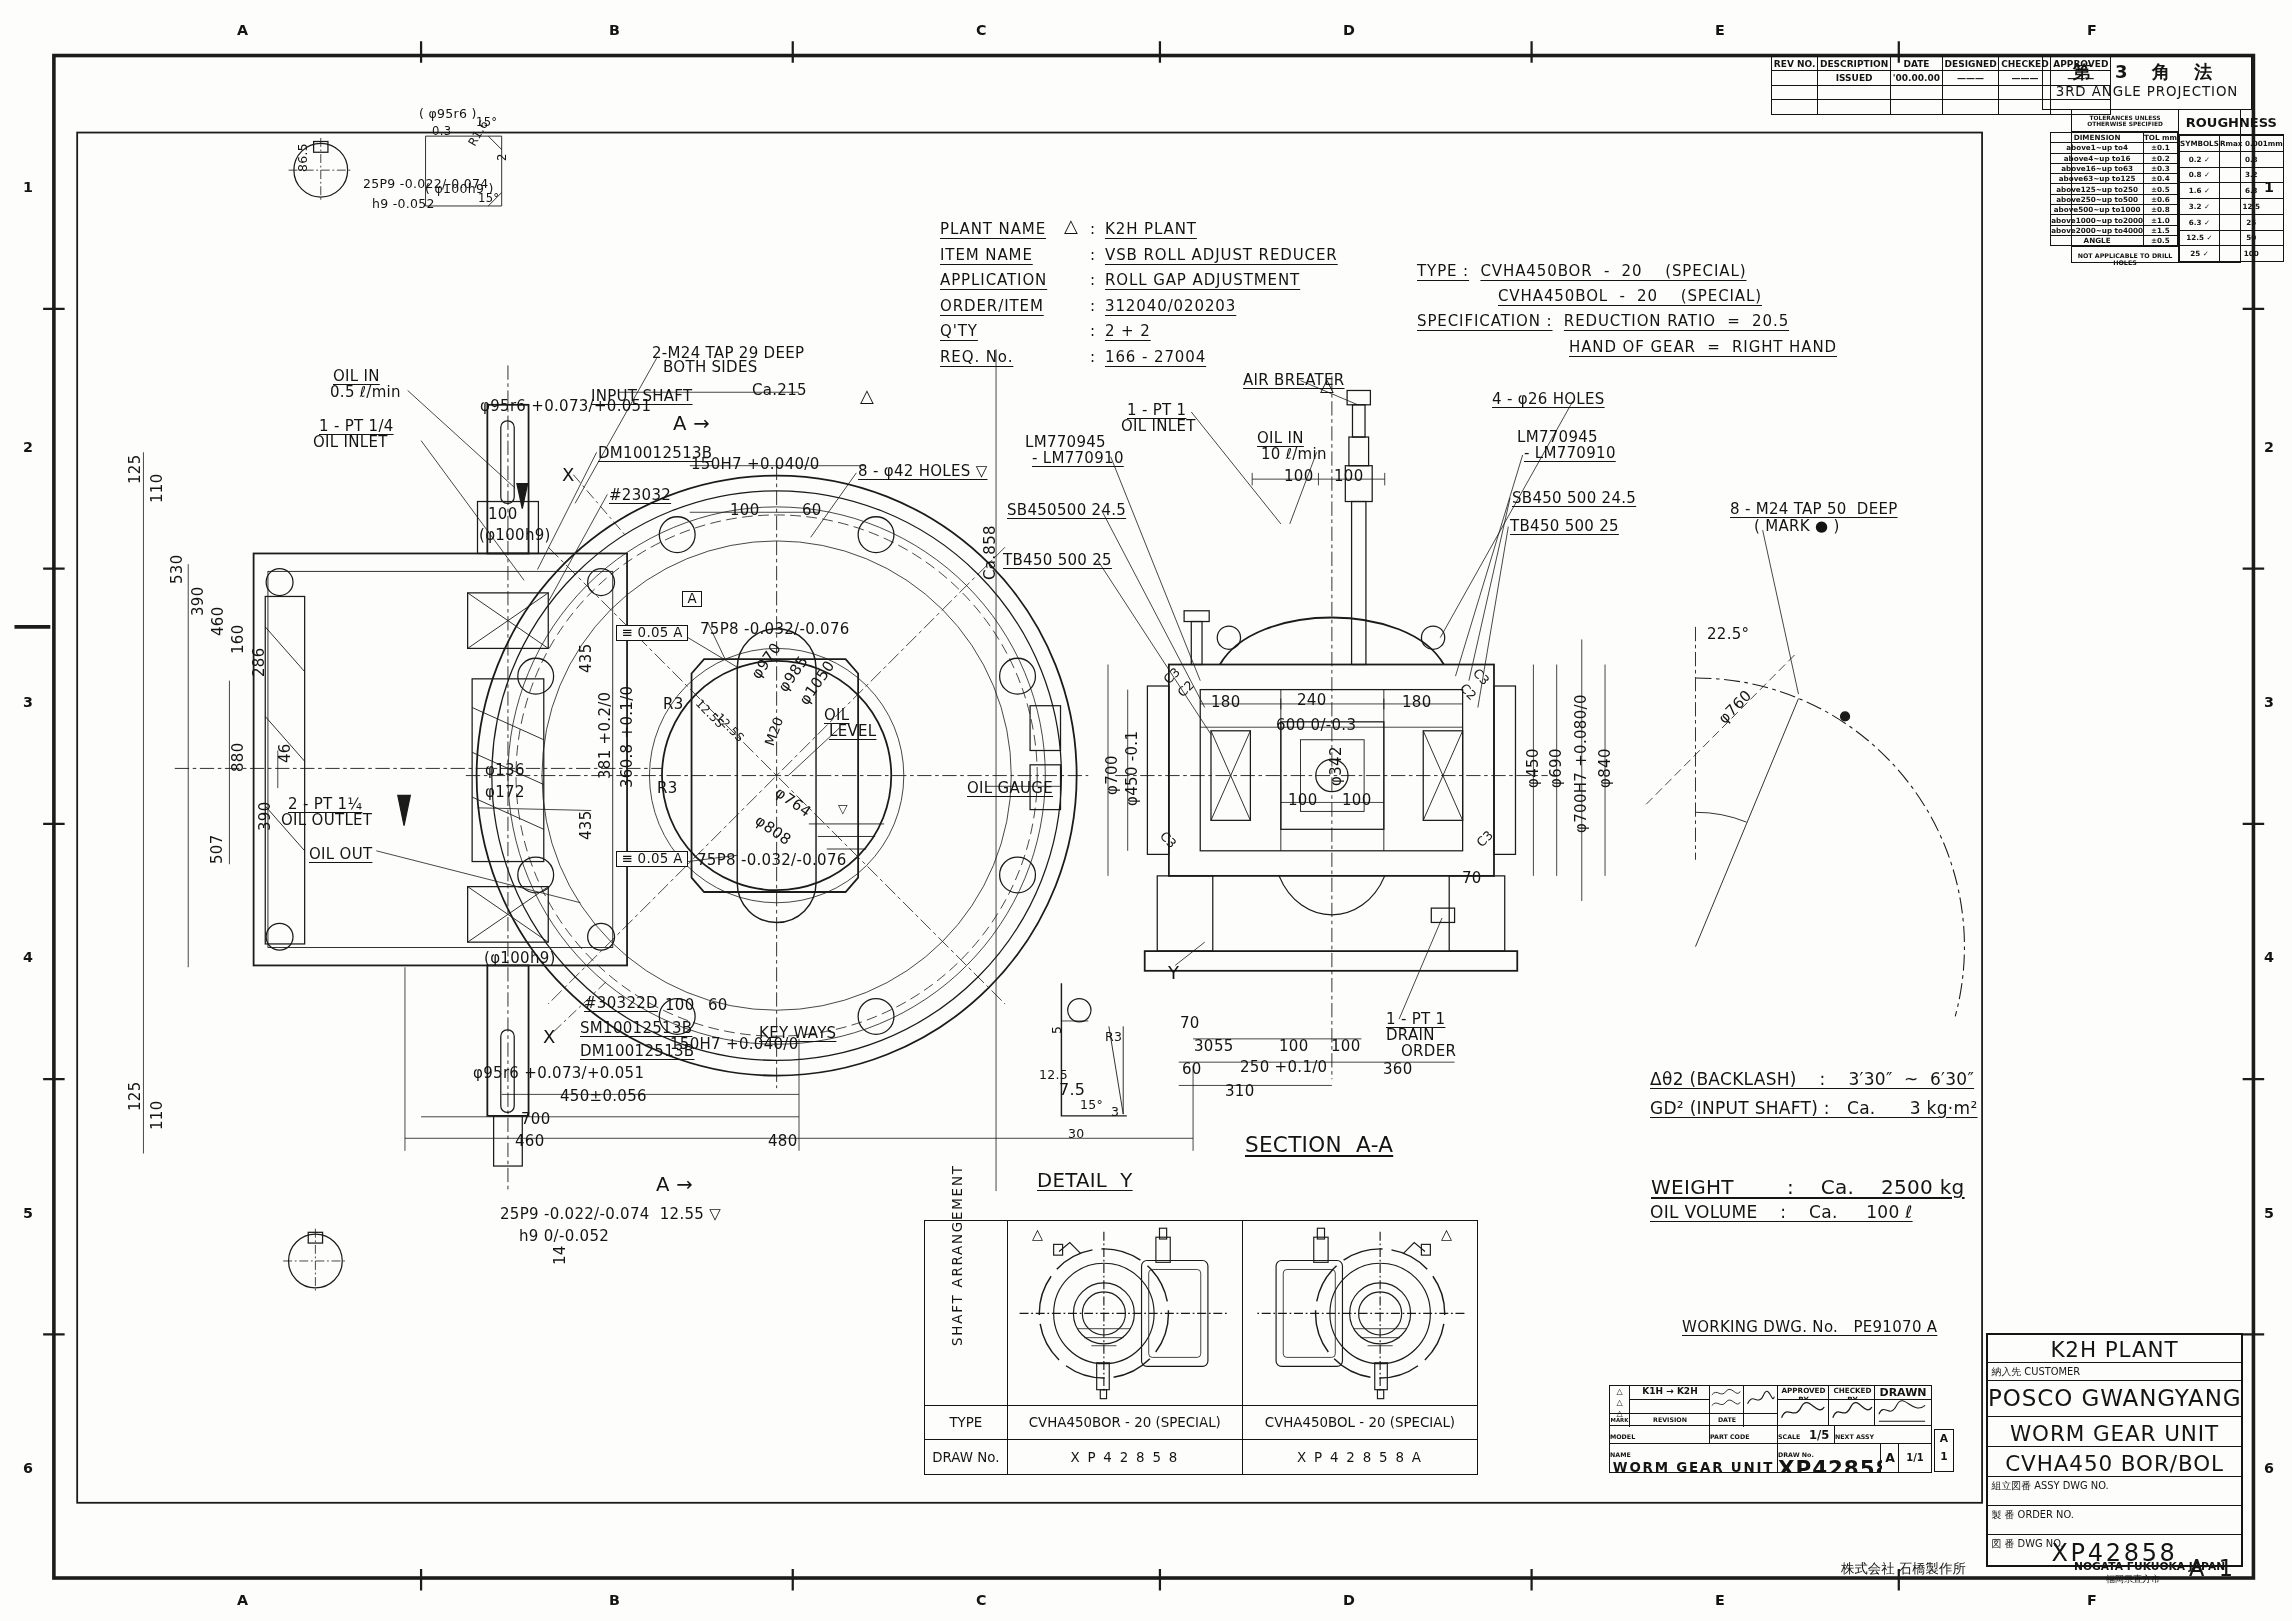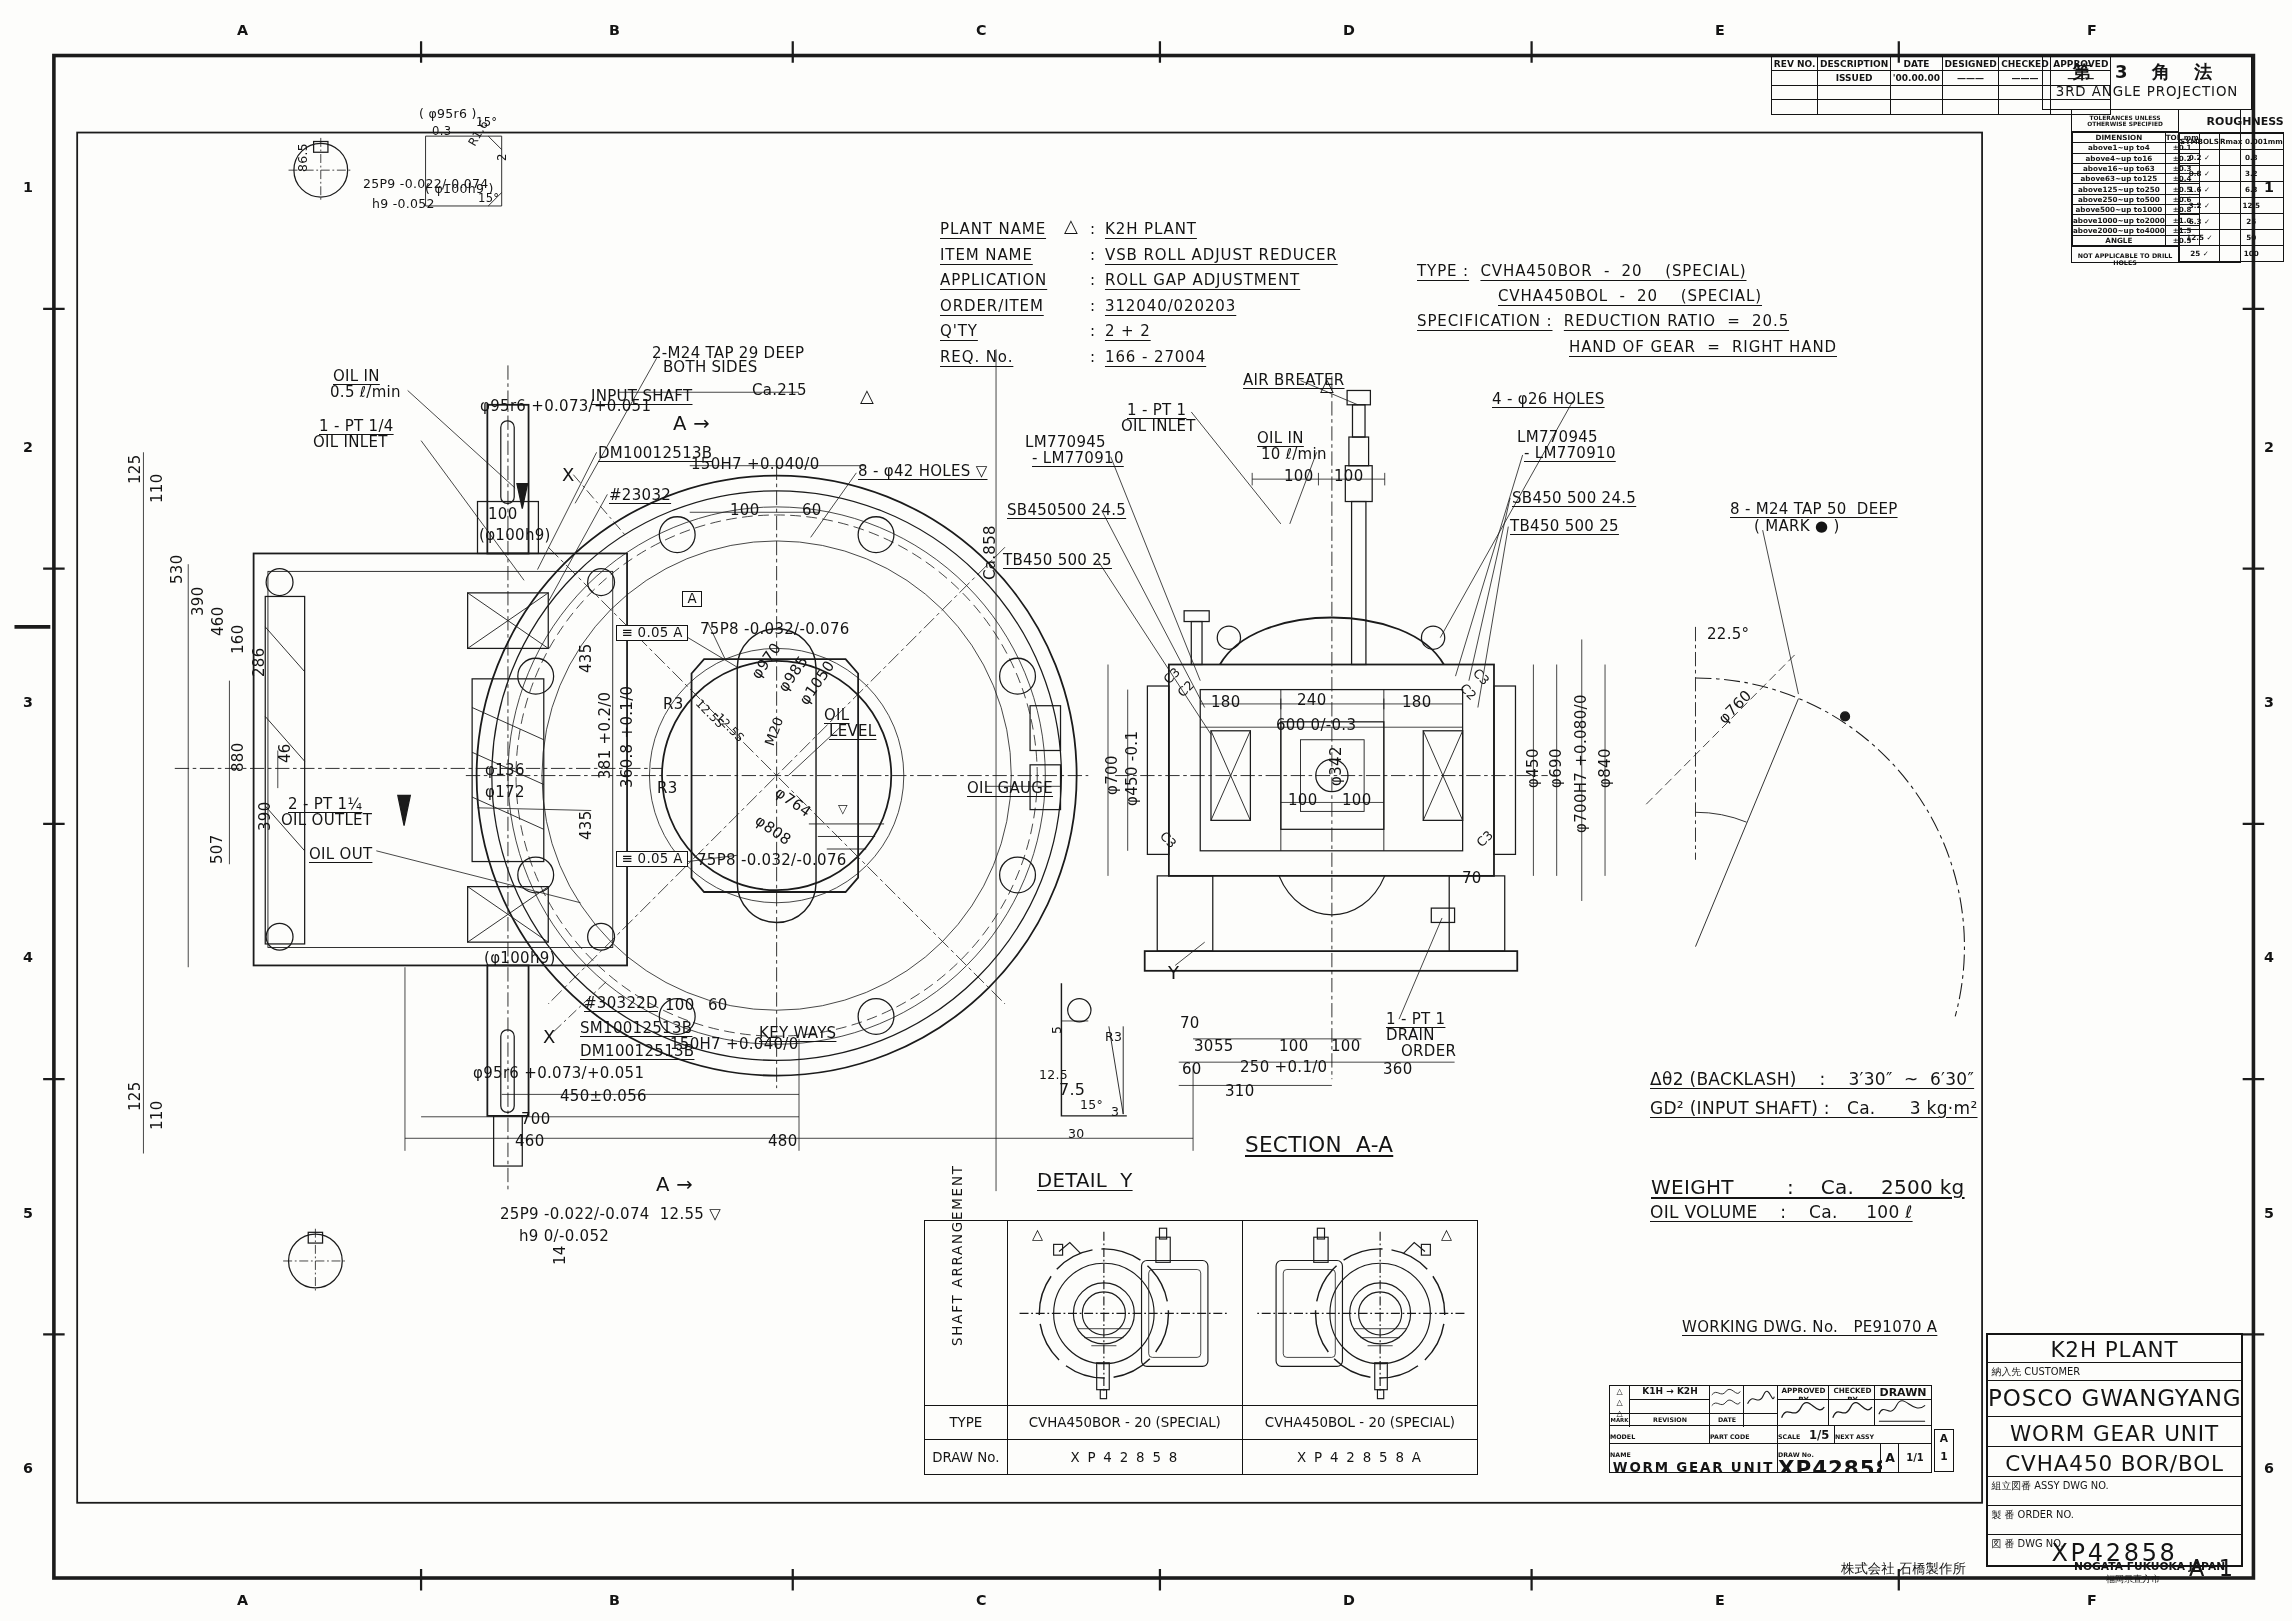--- a/index.html
+++ b/index.html
@@ -17,27 +17,27 @@
   #rev-table th,#rev-table td{border:1.3px solid #141414;padding:0 1.8px;height:13.4px;
       font-weight:bold;text-align:center;white-space:nowrap;}
   
   #projection{position:absolute;left:2042px;top:56px;width:208px;height:52px;
       border:1.8px solid #141414;text-align:center;}
   #projection .jp{font-size:18px;letter-spacing:9px;margin-top:3px;font-weight:bold;}
   #projection .en{font-size:13.4px;letter-spacing:0.9px;}
   
   #tolblock{position:absolute;left:2071px;top:109px;width:168px;height:152px;
       border:1.4px solid #141414;display:flex;font-weight:bold;}
-  #tolleft{width:106px;border-right:1.3px solid #141414;display:flex;flex-direction:column;}
+  #tolleft{width:106px;border-right:1.3px solid #141414;display:flex;flex-direction:column;align-items:flex-end;}
   #tolleft .ttl{font-size:5.9px;text-align:center;border-bottom:1.1px solid #141414;padding:4.5px 0;}
   #tol-table{width:100%;font-size:7.2px;}
   #tol-table td,#tol-table th{border:0.9px solid #141414;text-align:center;height:9.3px;padding:0;white-space:nowrap;}
   #tolnote{font-size:6.3px;text-align:center;padding-top:4.5px;flex:1;border-top:1.1px solid #141414;}
   #tolright{flex:1;display:flex;flex-direction:column;}
-  #tolright .ttl{font-size:11px;text-align:right;border-bottom:1.1px solid #141414;padding:4.5px 0;}
+  #tolright .ttl{font-size:13px;text-align:center;border-bottom:1.1px solid #141414;padding:4.5px 0;}
   #rough-table{width:100%;font-size:7.2px;flex:1;}
   #rough-table td,#rough-table th{border:0.9px solid #141414;text-align:center;padding:0;white-space:nowrap;}
   
   #info-block{position:absolute;left:940px;top:220px;width:385px;font-size:15px;letter-spacing:0.9px;}
   #info-block .row{display:flex;margin-bottom:7.6px;white-space:pre;}
   #info-block .il{min-width:150px;text-decoration:underline;text-underline-offset:3.6px;}
   #info-block .iv{text-decoration:underline;text-underline-offset:3.6px;margin-left:9px;}
   
   #type-block{position:absolute;left:1417px;top:262px;font-size:15px;letter-spacing:0.9px;}
   #type-block div{margin-bottom:7.2px;white-space:pre;}

